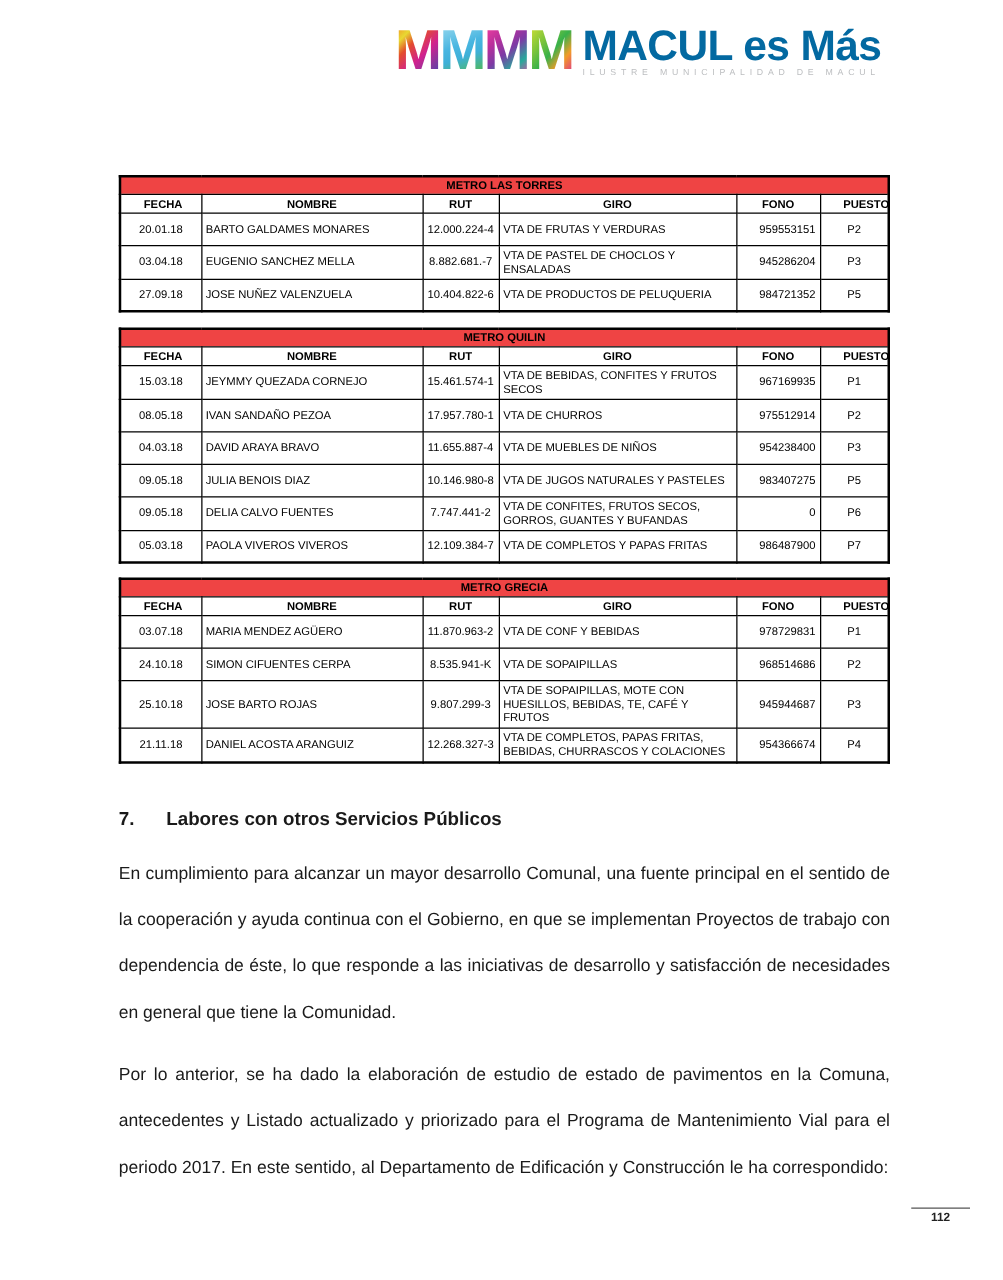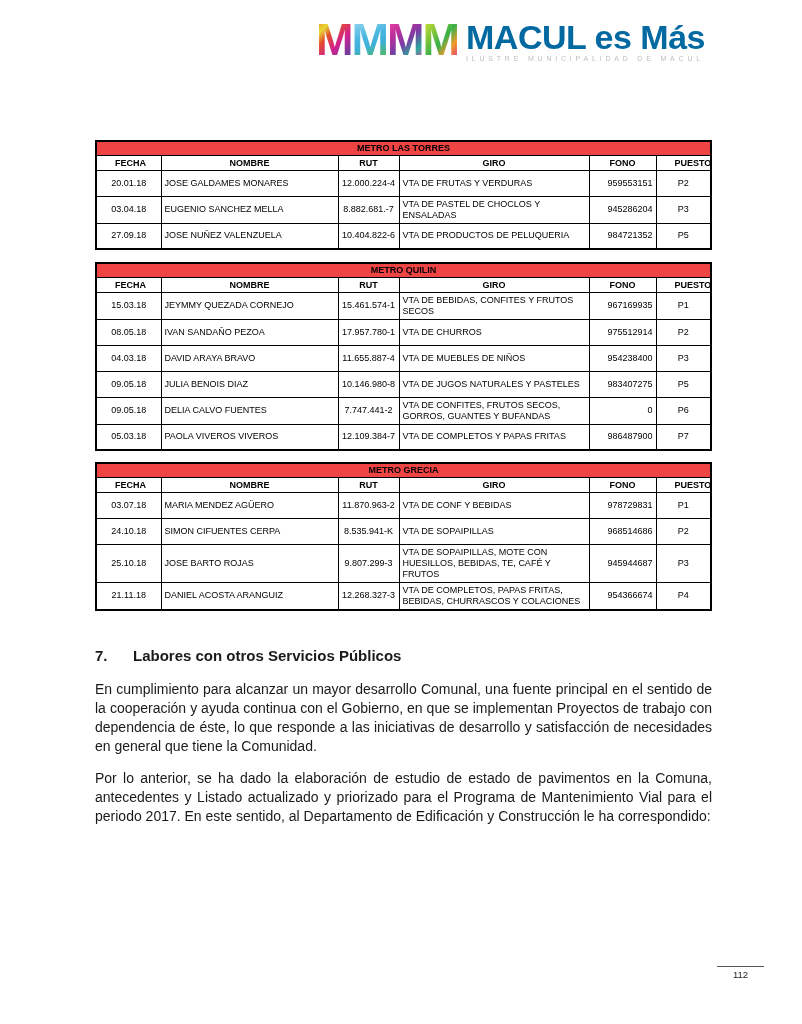--- a/index.html
+++ b/index.html
@@ -69,30 +69,30 @@
   td.col-fono   { text-align:right; padding-right:1px; }
   td.col-puesto { text-align:center; }
 
   .section-heading {
     display:flex; margin-top:36px;
     font-size:15px; font-weight:bold; color:#1a1a1a;
   }
   .section-number { width:38px; }
   .para {
     width:617px; margin:16px 0 0 0;
-    font-size:14px; line-height:19px; text-align:justify;
+    font-size:14px; line-height:37px; text-align:justify;
     color:#1a1a1a;
   }
   .para + .para { margin-top:13px; }
 
   
   .footer {
-    position:absolute; top:966px; right:38px; width:47px;
+    position:absolute; top:966px; right:26px; width:47px;
     border-top:1px solid #555;
-    text-align:center; font-size:9.5px; color:#222; padding-top:2px;
+    text-align:center; font-size:9.5px; color:#222; padding-top:2px;font-weight:bold;
   }
 </style>
 </head>
 <body>
 
 <div class="page">
 
   <div class="logo-row">
     <div class="mmmm">
       <span class="m m1">M</span>
@@ -126,21 +126,21 @@
             <th class="hdr col-nombre">NOMBRE</th>
             <th class="hdr col-rut">RUT</th>
             <th class="hdr col-giro">GIRO</th>
             <th class="hdr col-fono">FONO</th>
             <th class="hdr col-puesto">PUESTO</th>
           </tr>
       </thead>
       <tbody class="rows">
           <tr>
             <td class="col-fecha">20.01.18</td>
-            <td class="col-nombre">JOSE GALDAMES MONARES</td>
+            <td class="col-nombre">BARTO GALDAMES MONARES</td>
             <td class="col-rut">12.000.224-4</td>
             <td class="col-giro">VTA DE FRUTAS Y VERDURAS</td>
             <td class="col-fono">959553151</td>
             <td class="col-puesto">P2</td>
           </tr>
           <tr>
             <td class="col-fecha">03.04.18</td>
             <td class="col-nombre">EUGENIO SANCHEZ MELLA</td>
             <td class="col-rut">8.882.681.-7</td>
             <td class="col-giro">VTA DE PASTEL DE CHOCLOS Y

